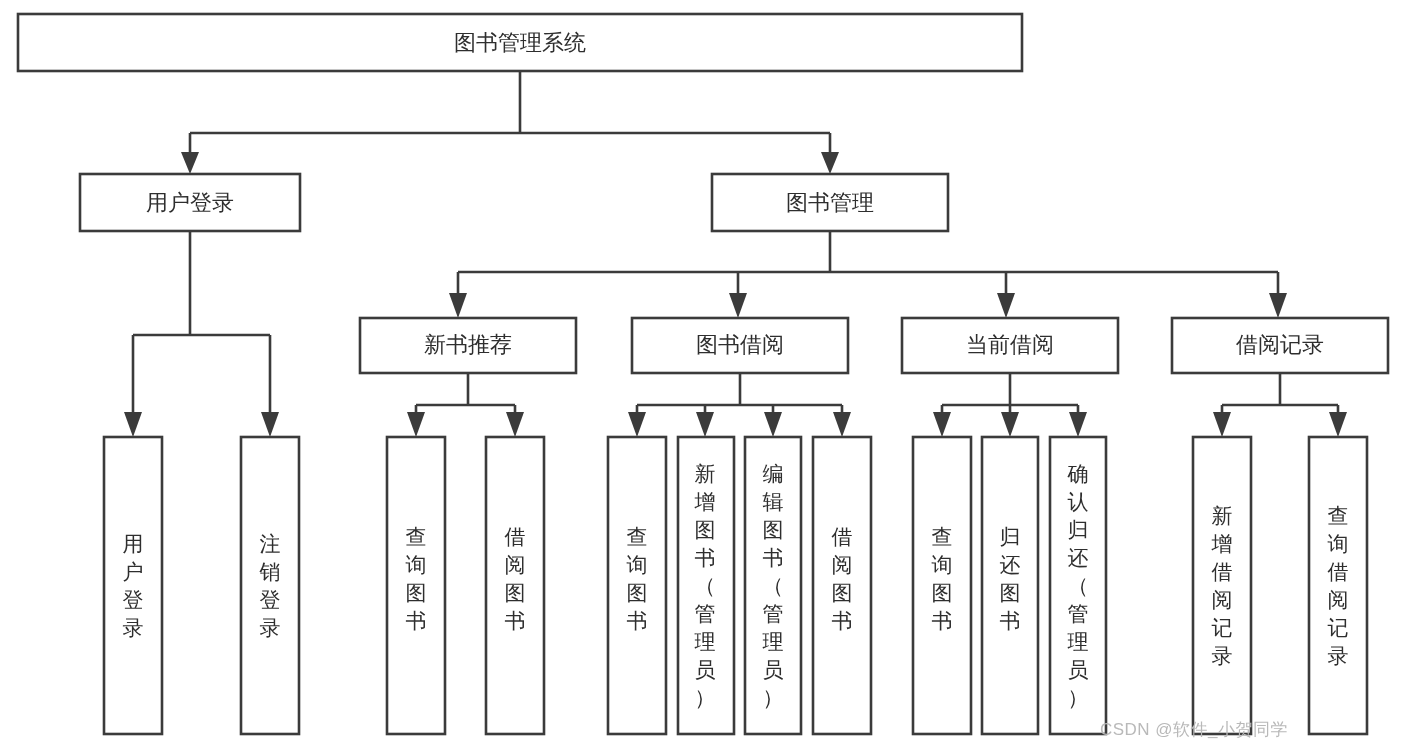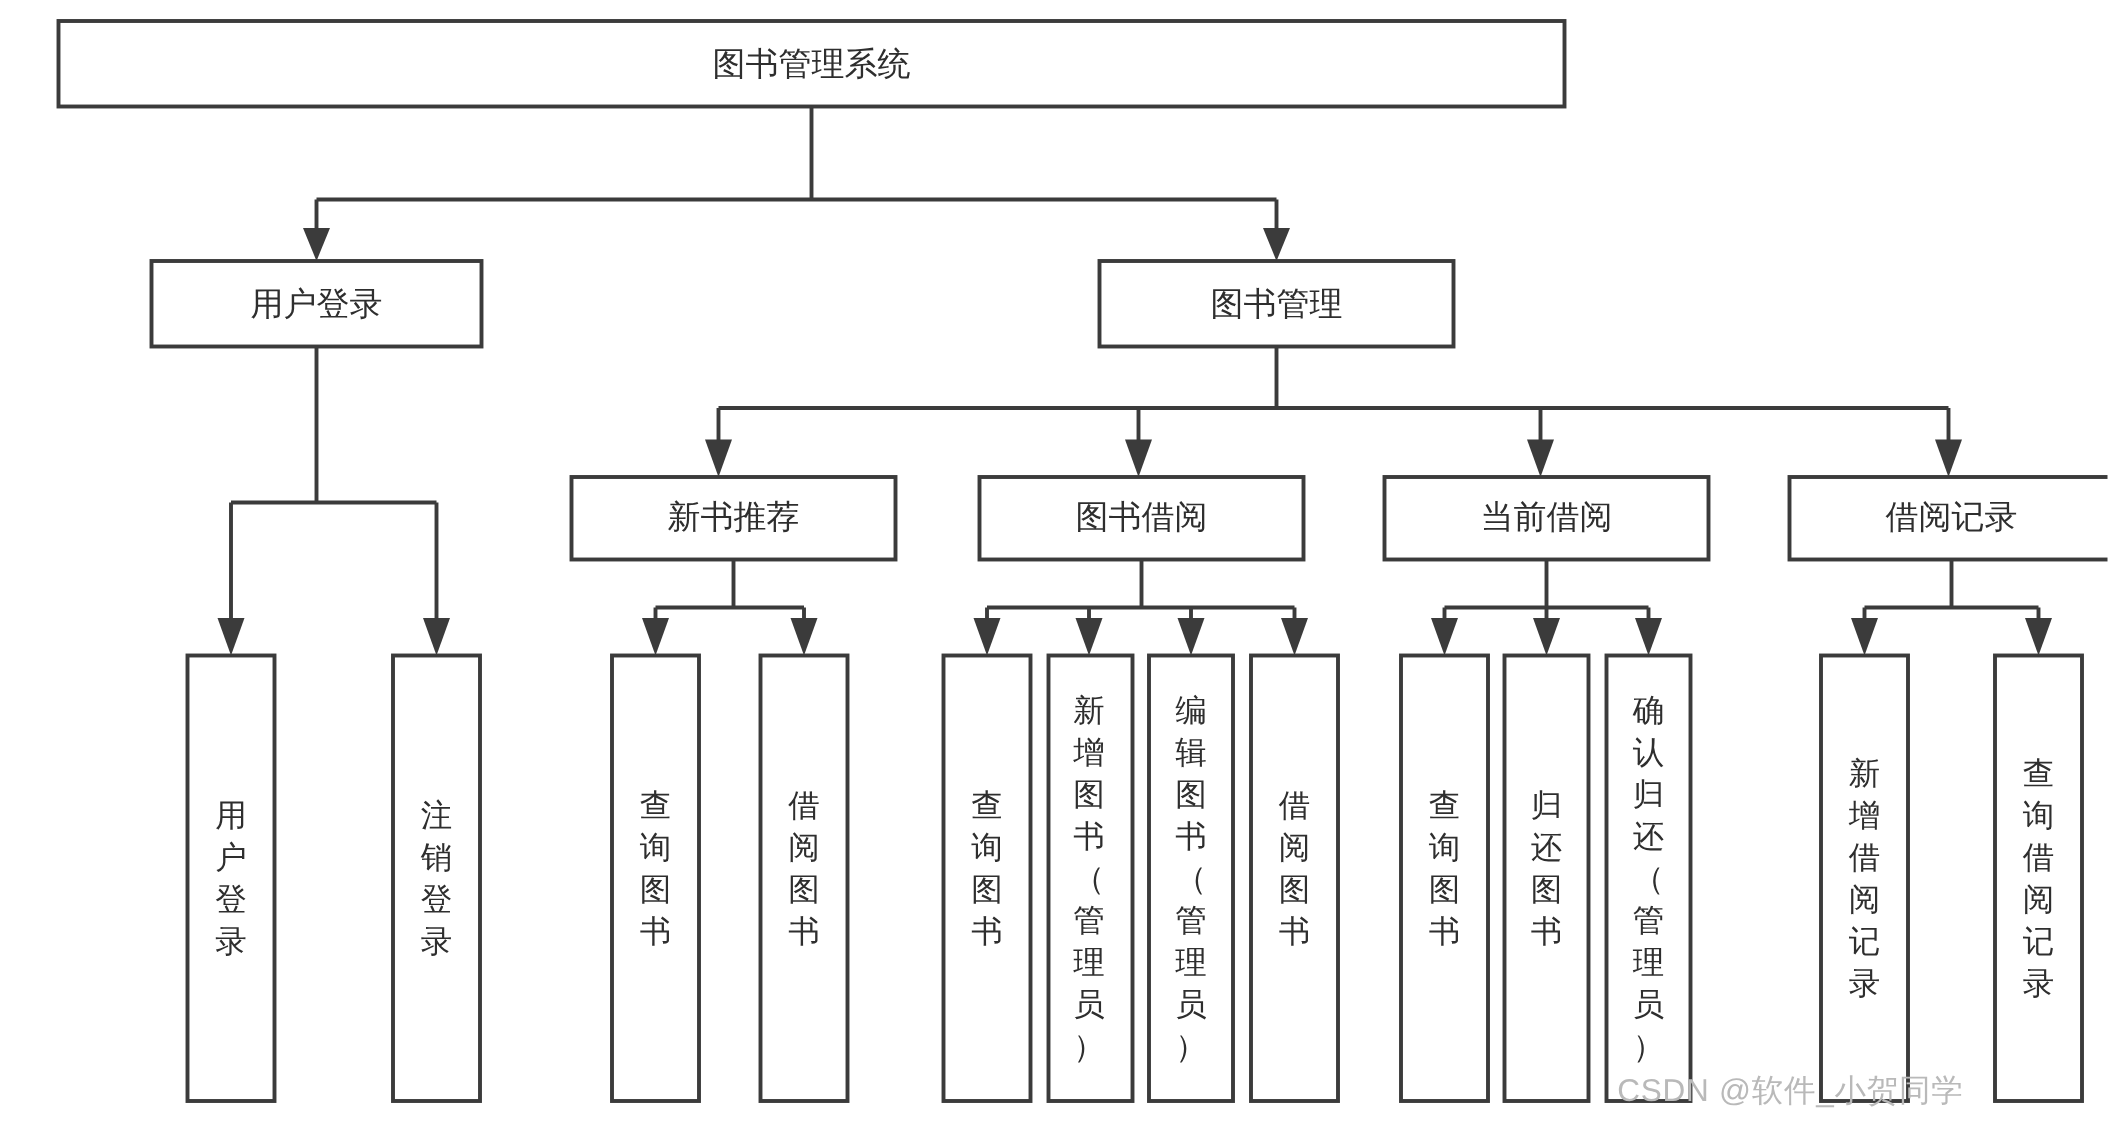--- a/index.html
+++ b/index.html
@@ -11,21 +11,20 @@
     width: 1405px;
     height: 747px;
     font-family: "Liberation Sans", "DejaVu Sans", sans-serif;
     overflow: hidden;
     position: relative;
   }
   #diagram-root {
     position: relative;
     width: 1296px;
     height: 747px;
-    margin-left: 21px;
   }
   svg.chart-svg {
     position: absolute;
     top: 0;
     left: 0;
     width: 1405px;
     height: 747px;
     display: block;
   }
   .node-box {
@@ -54,21 +53,21 @@
     fill: #2e2e2e;
     font-family: "Liberation Sans", "DejaVu Sans", sans-serif;
     font-size: 21px;
     text-anchor: middle;
   }
   .watermark-text {
     position: absolute;
     right: 8px;
     bottom: 6px;
     font-family: "Liberation Sans", "DejaVu Sans", sans-serif;
-    font-size: 21px;
+    font-size: 17px;
     color: #b9b9b9;
     letter-spacing: 0.5px;
     white-space: nowrap;
     user-select: none;
   }
 </style>
 </head>
 <body>
 
 <div id="diagram-root">

